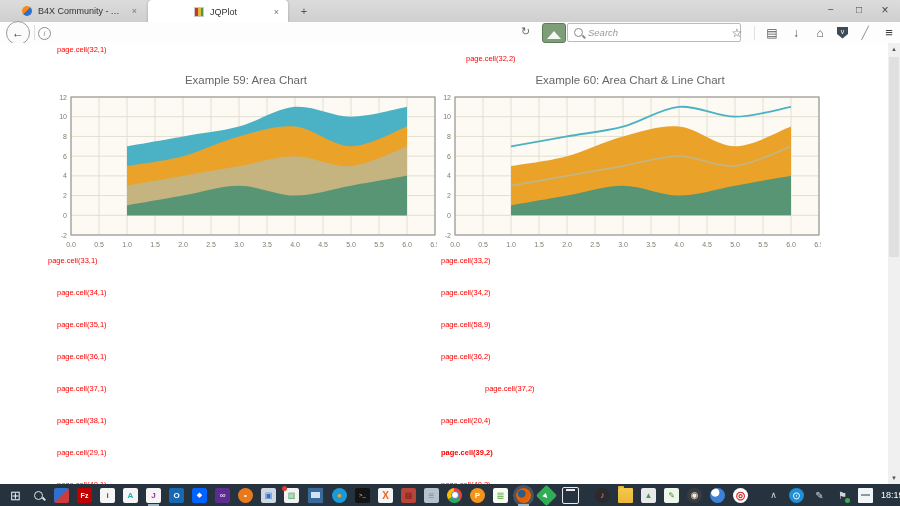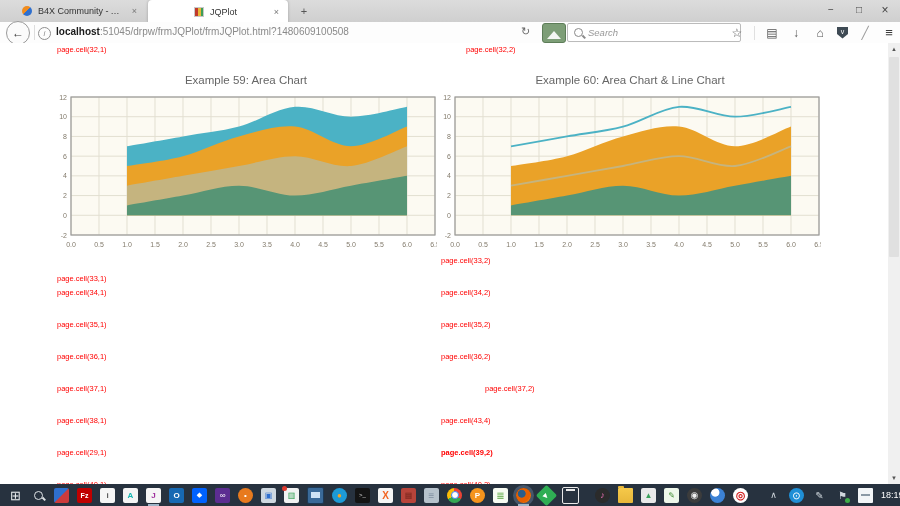--- a/index.html
+++ b/index.html
@@ -135,21 +135,20 @@
   <div class="newtab" data-name="new-tab-button">+</div>
   <div class="wctl" style="right:56px;" data-name="window-minimize-button">−</div>
   <div class="wctl" style="right:28px;" data-name="window-maximize-button">□</div>
   <div class="wctl" style="right:2px;font-size:12px;" data-name="window-close-button">×</div>
 </div>
 
 <div class="toolbar" data-name="browser-nav-toolbar">
   <div class="backbtn" data-name="back-button">←</div>
   <div class="urldiv" data-name="divider"></div>
   <div class="urlinfo" data-name="site-info-icon">i</div>
-  <div class="urltext" data-name="url-bar"><span class="host" data-name="url-host">localhost</span><span class="rest" data-name="url-path">:51045/drpw/frmJQPlot/frmJQPlot.html?1480609100508</span></div>
   <div class="reload" data-name="reload-button">↻</div>
   <div class="grabber" data-name="screenshot-addon-button"></div>
   <div class="searchbox" data-name="search-input">
     <span class="mag" data-name="search-icon"></span>
     <span class="searchph" data-name="search-placeholder">Search</span>
   </div>
   <div class="navicons" data-name="nav-icons">
       <span data-name="bookmark-star-icon" class="nicon">☆</span>
       <span class="navdiv" data-name="divider"></span>
       <span data-name="pocket-clipboard-icon" class="nicon">▤</span>
@@ -157,33 +156,33 @@
       <span data-name="home-icon" class="nicon">⌂</span>
       <span data-name="shield-addon-icon" class="shield">v</span>
       <span data-name="wrench-addon-icon" class="nicon" style="color: rgb(154, 154, 154);">╱</span>
       <span data-name="menu-icon" class="nicon menu3">≡</span>
     </div>
 </div>
 
 <div class="content" data-name="page-viewport">
   <div id="labels">
       <div class="cell-label" data-name="page-cell-label" style="left: 57px; top: 2px; color: rgb(255, 0, 0);">page.cell(32,1)</div>
-      <div class="cell-label" data-name="page-cell-label" style="left: 441px; top: 2px; color: rgb(255, 0, 0); padding-left: 25px;">page.cell(32,2)</div>
-      <div class="cell-label" data-name="page-cell-label" style="left: 57px; top: 213px; color: rgb(255, 0, 0); margin-top: 18px;">page.cell(33,1)</div>
+      <div class="cell-label" data-name="page-cell-label" style="left: 441px; top: 11px; color: rgb(255, 0, 0); padding-left: 25px;">page.cell(32,2)</div>
+      <div class="cell-label" data-name="page-cell-label" style="left: 48px; top: 213px; color: rgb(255, 0, 0);">page.cell(33,1)</div>
       <div class="cell-label" data-name="page-cell-label" style="left: 441px; top: 213px; color: rgb(255, 0, 0);">page.cell(33,2)</div>
       <div class="cell-label" data-name="page-cell-label" style="left: 57px; top: 245px; color: rgb(255, 0, 0);">page.cell(34,1)</div>
       <div class="cell-label" data-name="page-cell-label" style="left: 441px; top: 245px; color: rgb(255, 0, 0);">page.cell(34,2)</div>
       <div class="cell-label" data-name="page-cell-label" style="left: 57px; top: 277px; color: rgb(255, 0, 0);">page.cell(35,1)</div>
-      <div class="cell-label" data-name="page-cell-label" style="left: 441px; top: 277px; color: rgb(255, 0, 0);">page.cell(35,2)</div>
+      <div class="cell-label" data-name="page-cell-label" style="left: 441px; top: 277px; color: rgb(255, 0, 0);">page.cell(58,9)</div>
       <div class="cell-label" data-name="page-cell-label" style="left: 57px; top: 309px; color: rgb(255, 0, 0);">page.cell(36,1)</div>
       <div class="cell-label" data-name="page-cell-label" style="left: 441px; top: 309px; color: rgb(255, 0, 0);">page.cell(36,2)</div>
       <div class="cell-label" data-name="page-cell-label" style="left: 57px; top: 341px; color: rgb(255, 0, 0);">page.cell(37,1)</div>
       <div class="cell-label" data-name="page-cell-label" style="left: 441px; top: 341px; color: rgb(255, 0, 0); padding-left: 44px;">page.cell(37,2)</div>
       <div class="cell-label" data-name="page-cell-label" style="left: 57px; top: 373px; color: rgb(255, 0, 0);">page.cell(38,1)</div>
-      <div class="cell-label" data-name="page-cell-label" style="left: 441px; top: 373px; color: rgb(255, 0, 0);">page.cell(43,4)</div>
+      <div class="cell-label" data-name="page-cell-label" style="left: 441px; top: 373px; color: rgb(255, 0, 0);">page.cell(20,4)</div>
       <div class="cell-label" data-name="page-cell-label" style="left: 57px; top: 405px; color: rgb(255, 0, 0);">page.cell(29,1)</div>
       <div class="cell-label" data-name="page-cell-label" style="left: 441px; top: 405px; color: rgb(255, 0, 0); font-weight: bold;">page.cell(39,2)</div>
       <div class="cell-label" data-name="page-cell-label" style="left: 57px; top: 437px; color: rgb(255, 0, 0);">page.cell(40,1)</div>
       <div class="cell-label" data-name="page-cell-label" style="left: 441px; top: 437px; color: rgb(255, 0, 0);">page.cell(40,2)</div>
     </div>
 
   <div class="chartblock" style="left:55px;top:9px;" data-name="area-chart-block">
     <div class="ctitle" data-name="chart-title" style="color: rgb(102, 102, 102);">Example 59: Area Chart</div>
     <svg id="chart0" width="382" height="162" data-name="area-chart-svg">
         <rect x="16" y="8" width="364" height="138" fill="#fcfaf2"></rect>

